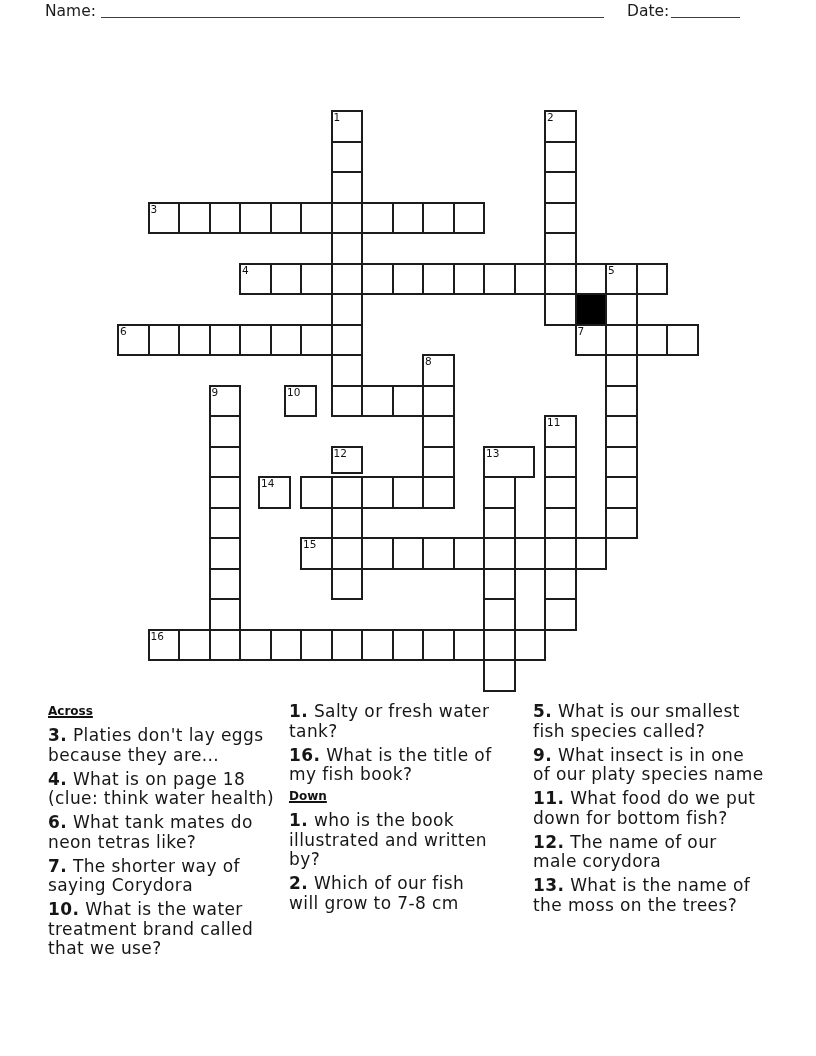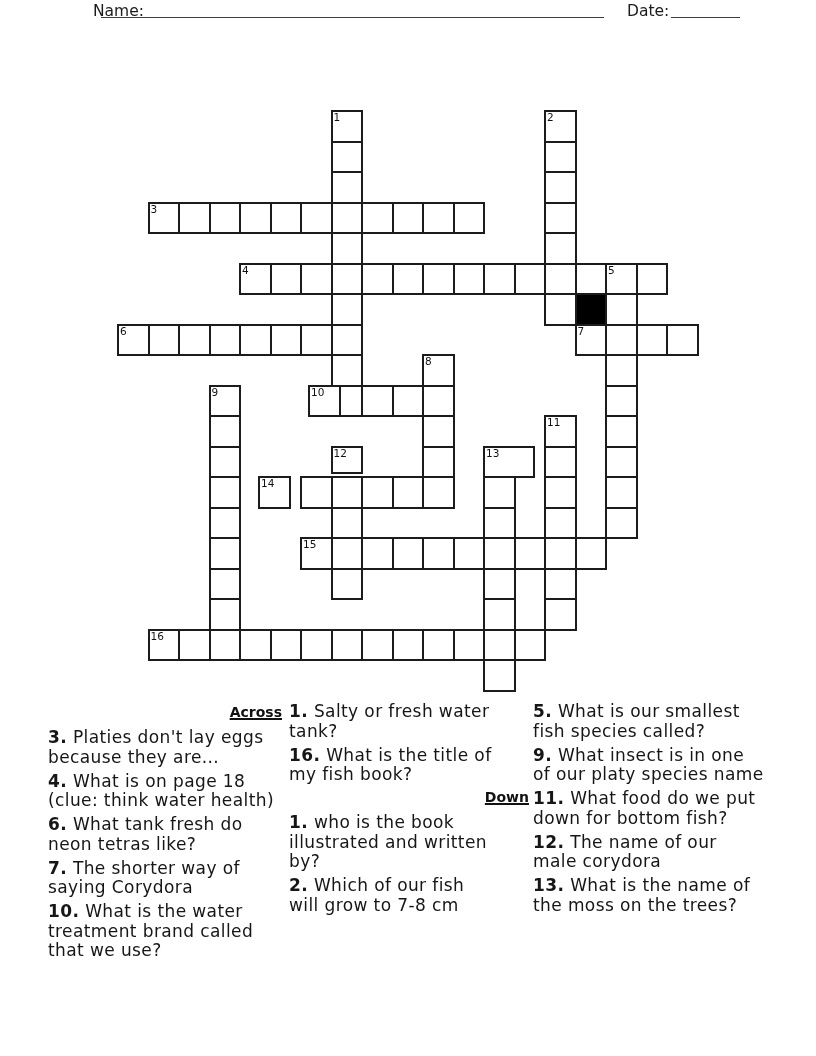--- a/index.html
+++ b/index.html
@@ -4,21 +4,21 @@
 <style>
   * { box-sizing: border-box; }
   html, body { margin: 0; padding: 0; background: #fff; }
   .page {
     position: relative; width: 816px; height: 1056px;
     background: #ffffff; overflow: hidden;
     font-family: "DejaVu Sans", "Liberation Sans", sans-serif;
     color: #111111;
   }
   .lbl { position: absolute; font-size: 15.5px; color: #1c1c1c; }
-  .name-lbl { left: 45px; top: 2px; margin-left: 48px; }
+  .name-lbl { left: 45px; top: 2px; }
   .date-lbl { left: 627px; top: 2px; }
   .wline { position: absolute; top: 3px; height: 15px; border-bottom: 1.5px solid #3e3e3e; }
   .name-line { left: 101px; width: 503px; }
   .date-line { left: 671px; width: 69px; }
   .title {
     position: absolute; left: 0; top: 28px; width: 816px; margin: 0;
     text-align: center; font-size: 54px; font-weight: 400;
     letter-spacing: -2px; color: #0d0d0d; white-space: nowrap;
   }
   #grid { position: absolute; left: 0; top: 0; width: 816px; height: 700px; }
@@ -31,23 +31,23 @@
     position: absolute; left: 1px; top: -1px;
     font-size: 10.5px; line-height: 12px; color: #111;
     letter-spacing: 0;
   }
   #clues { position: absolute; left: 0; top: 702px; width: 816px; }
   .clue-col { position: absolute; top: 0; }
   .col0 { left: 48px;  width: 234px; }
   .col1 { left: 289px; width: 240px; }
   .col2 { left: 533px; width: 256px; }
   .clue-head {
-    font-size: 14px; font-weight: bold;
+    font-size: 12px; font-weight: bold;
     text-decoration: underline; text-decoration-thickness: 2px;
-    margin: 2px 0 8px 0; color: #111; text-align: right;
+    margin: 2px 0 8px 0; color: #111;
   }
   p.clue {
     margin: 0 0 4.5px 0; font-size: 17px; line-height: 19.5px;
     letter-spacing: 0.4px; color: #161616;
   }
   p.clue b { font-weight: bold; }
   .ctext { white-space: pre-line; }
 </style>
 </head>
 <body>
@@ -142,21 +142,21 @@
         <span class="cnum">9</span>
       </div>
       <div class="cell" style="left: 208.5px; top: 415px; width: 32.5px; height: 32.5px; border-color: rgb(28, 28, 28);"></div>
       <div class="cell" style="left: 208.5px; top: 445.5px; width: 32.5px; height: 32.5px; border-color: rgb(28, 28, 28);"></div>
       <div class="cell" style="left: 208.5px; top: 476px; width: 32.5px; height: 32.5px; border-color: rgb(28, 28, 28);"></div>
       <div class="cell" style="left: 208.5px; top: 506.5px; width: 32.5px; height: 32.5px; border-color: rgb(28, 28, 28);"></div>
       <div class="cell" style="left: 208.5px; top: 537px; width: 32.5px; height: 32.5px; border-color: rgb(28, 28, 28);"></div>
       <div class="cell" style="left: 208.5px; top: 567.5px; width: 32.5px; height: 32.5px; border-color: rgb(28, 28, 28);"></div>
       <div class="cell" style="left: 208.5px; top: 598px; width: 32.5px; height: 32.5px; border-color: rgb(28, 28, 28);"></div>
       <div class="cell" style="left: 208.5px; top: 628.5px; width: 32.5px; height: 32.5px; border-color: rgb(28, 28, 28);"></div>
-      <div class="cell" style="left: 308px; top: 384.5px; width: 32.5px; height: 32.5px; border-color: rgb(28, 28, 28);">
+      <div class="cell" style="left: 284px; top: 384.5px; width: 32.5px; height: 32.5px; border-color: rgb(28, 28, 28);">
         <span class="cnum">10</span>
       </div>
       <div class="cell" style="left: 361px; top: 384.5px; width: 32.5px; height: 32.5px; border-color: rgb(28, 28, 28);"></div>
       <div class="cell" style="left: 391.5px; top: 384.5px; width: 32.5px; height: 32.5px; border-color: rgb(28, 28, 28);"></div>
       <div class="cell" style="left: 544px; top: 415px; width: 32.5px; height: 32.5px; border-color: rgb(28, 28, 28);">
         <span class="cnum">11</span>
       </div>
       <div class="cell" style="left: 544px; top: 445.5px; width: 32.5px; height: 32.5px; border-color: rgb(28, 28, 28);"></div>
       <div class="cell" style="left: 544px; top: 476px; width: 32.5px; height: 32.5px; border-color: rgb(28, 28, 28);"></div>
       <div class="cell" style="left: 544px; top: 506.5px; width: 32.5px; height: 32.5px; border-color: rgb(28, 28, 28);"></div>
@@ -211,21 +211,21 @@
       <div class="cell black" style="left: 574.5px; top: 293px; width: 32.5px; height: 32.5px; border-color: rgb(28, 28, 28); background: rgb(0, 0, 0);"></div>
     </div>
 
   <div id="clues">
       <div class="clue-col col0">
         <div class="clue-head">Across</div>
         <p class="clue"><b>3.</b> <span class="ctext">Platies don't lay eggs
 because they are...</span></p>
         <p class="clue"><b>4.</b> <span class="ctext">What is on page 18
 (clue: think water health)</span></p>
-        <p class="clue"><b>6.</b> <span class="ctext">What tank fresh do
+        <p class="clue"><b>6.</b> <span class="ctext">What tank mates do
 neon tetras like?</span></p>
         <p class="clue"><b>7.</b> <span class="ctext">The shorter way of
 saying Corydora</span></p>
         <p class="clue"><b>10.</b> <span class="ctext">What is the water
 treatment brand called
 that we use?</span></p>
       </div>
       <div class="clue-col col1">
         <p class="clue"><b>1.</b> <span class="ctext">Salty or fresh water
 tank?</span></p>

